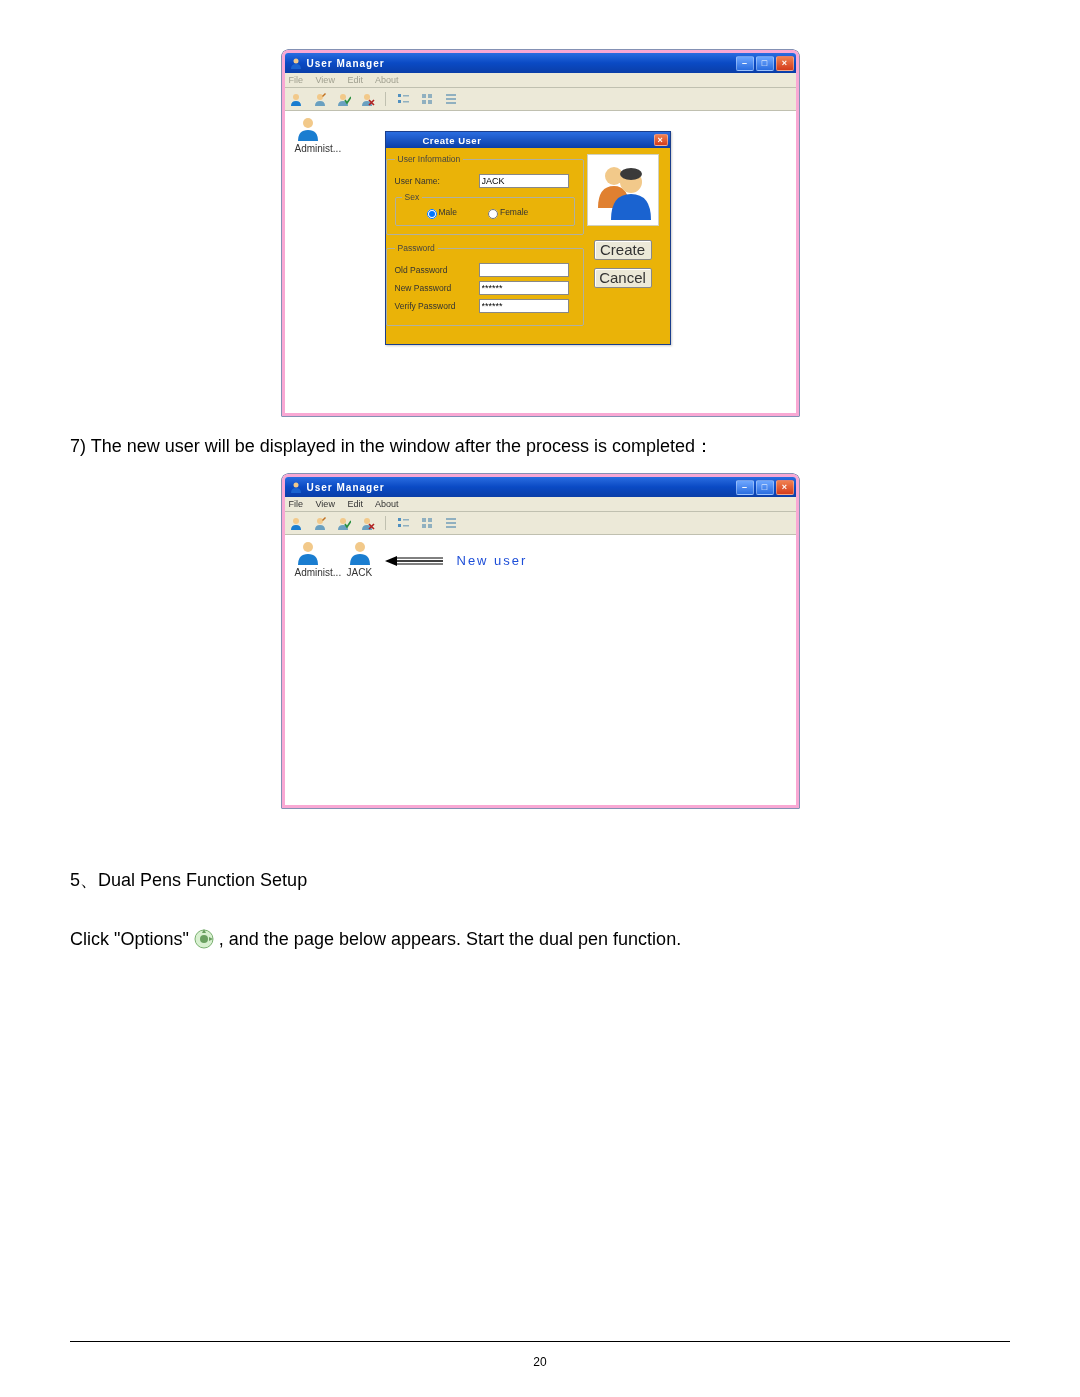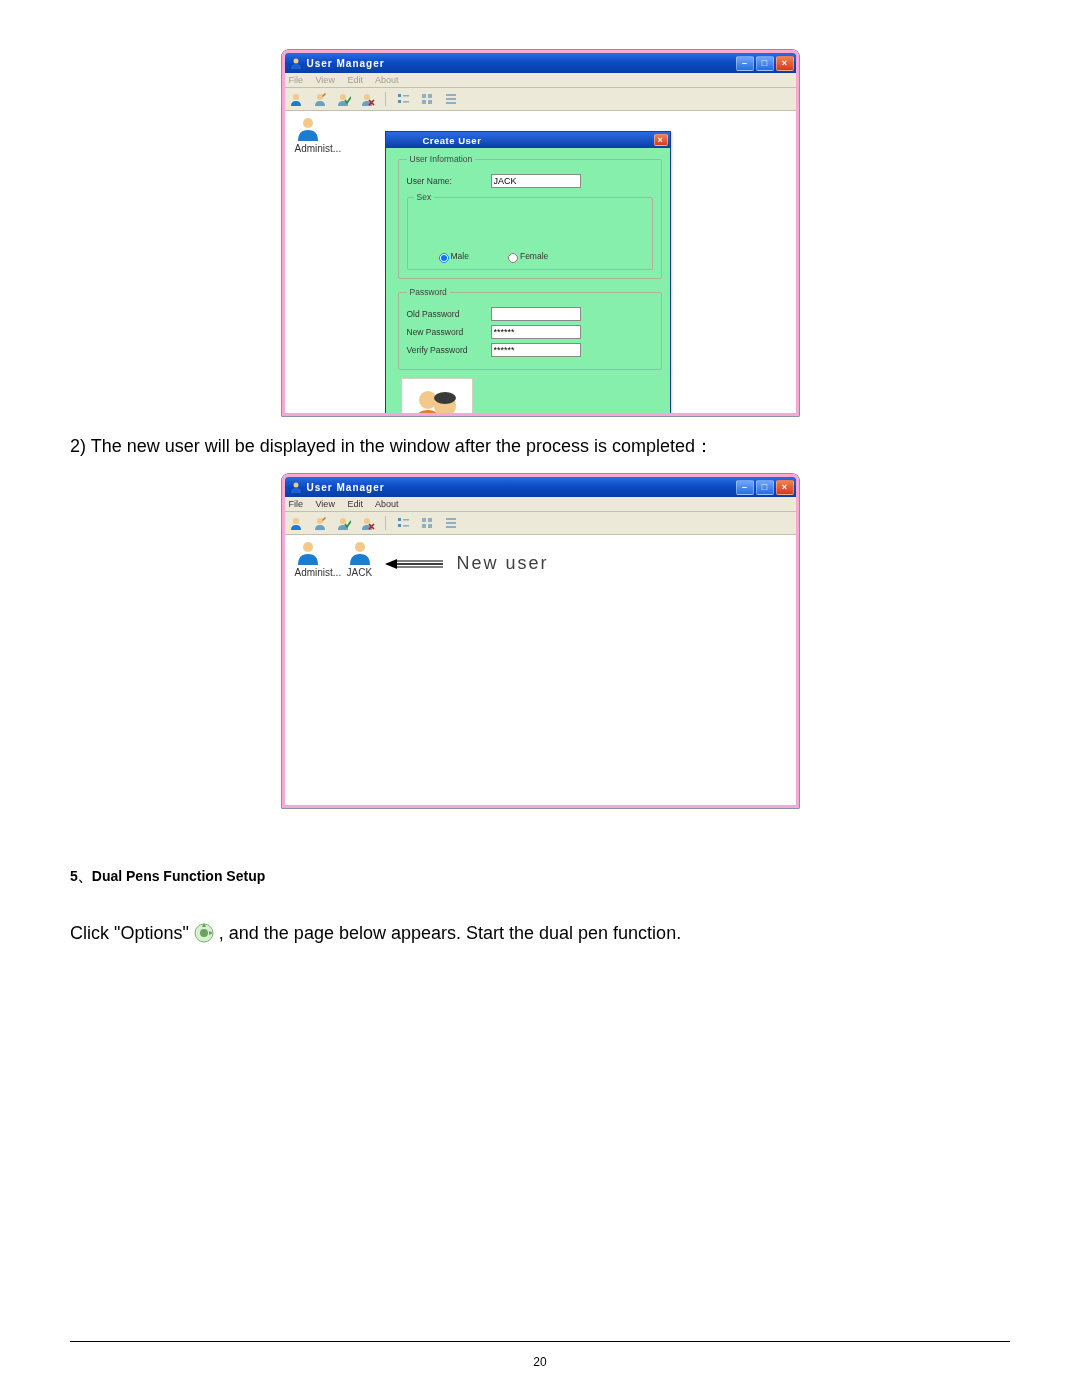--- a/index.html
+++ b/index.html
@@ -107,46 +107,45 @@
   }
   .dialog-titlebar .flex { flex: 1; padding-left: 31px; }
   .dlg-close {
     width: 14px; height: 12px;
     background: linear-gradient(#f08050,#d43c1c);
     border: 1px solid #fff6; border-radius: 2px;
     display: flex; align-items: center; justify-content: center;
     color: #fff; font-size: 9px; font-weight: bold;
   }
   .dialog-body {
-    background: #86efac;
-    padding: 6px 8px 10px 12px;
+    background: #eab308;
+    padding: 6px 8px 10px 0;
     display: flex;
     font-size: 8.5px;
     color: #333;
-    flex-direction: column;
   }
   .dlg-left { flex: 1; }
   .dlg-right { width: 78px; display: flex; flex-direction: column; align-items: center; }
   fieldset {
     border: 1px solid #b0b0a0;
     border-radius: 2px;
     margin: 0 0 8px 0;
     padding: 6px 8px 8px 8px;
   }
   legend { font-size: 8.5px; padding: 0 3px; color: #444; }
   .row { display: flex; align-items: center; margin: 4px 0; gap: 14px; }
   .row label { width: 70px; font-size: 8.5px; }
   .text-input {
     width: 90px; height: 14px;
     border: 1px solid #888;
     background: #fff;
     font-size: 9px;
     padding: 0 2px;
   }
-  .radio-row { display: flex; gap: 34px; padding-left: 20px; font-size: 8.5px; margin-top: 44px; }
+  .radio-row { display: flex; gap: 26px; padding-left: 20px; font-size: 8.5px; }
   .radio-row input { width: 10px; height: 10px; margin-right: 2px; vertical-align: middle; }
   .dlg-btn {
     width: 58px; height: 20px;
     background: #ece9d8;
     border: 1px solid #888;
     border-radius: 2px;
     font-size: 15px;
     text-align: center;
     line-height: 18px;
     margin-top: 8px;
@@ -159,22 +158,22 @@
     display: flex; align-items: center; justify-content: center;
     margin-bottom: 6px;
   }
   
   .body-text {
     font-size: 18px;
     color: #000;
     margin: 12px 0 16px 0;
   }
   .heading-5 {
-    font-size: 14px;
-    font-weight: bold;
+    font-size: 18px;
+    font-weight: normal;
     color: #000;
     margin: 60px 0 34px 0;
   }
   .inline-icon {
     display: inline-flex;
     width: 30px; height: 26px;
     vertical-align: -6px;
     align-items: center; justify-content: center;
   }
   
@@ -182,21 +181,21 @@
     position: absolute;
     display: flex; align-items: center;
     gap: 12px;
   }
   .arrow {
     width: 60px; height: 10px;
     display: flex; align-items: center;
   }
   .arrow svg { display: block; }
   .annot-text {
-    font-size: 18px; color: #404040; letter-spacing: 2px;
+    font-size: 13px; color: #1d4ed8; letter-spacing: 2px;
   }
   
   .footer-line {
     position: absolute;
     bottom: 55px; left: 70px; right: 70px;
     border-top: 1px solid #000;
   }
   .page-num {
     position: absolute;
     bottom: 28px;
@@ -345,21 +344,21 @@
               </div>
               <div class="dlg-btn">Create</div>
               <div class="dlg-btn">Cancel</div>
             </div>
           </div>
         </div>
       </div>
     </div>
   </div>
 
-  <div class="body-text">2) The new user will be displayed in the window after the process is completed：</div>
+  <div class="body-text">7) The new user will be displayed in the window after the process is completed：</div>
 
   <div class="fig">
     <div class="xp-window">
       <div class="xp-titlebar">
         <span class="app-icon">
           <svg width="12" height="12" viewBox="0 0 12 12">
               <circle cx="6" cy="4" r="2.5" fill="#f2c98a"></circle>
               <path d="M1 12 Q1 7 6 7 Q11 7 11 12 Z" fill="#1a63d0"></path>
             </svg>
         </span>

